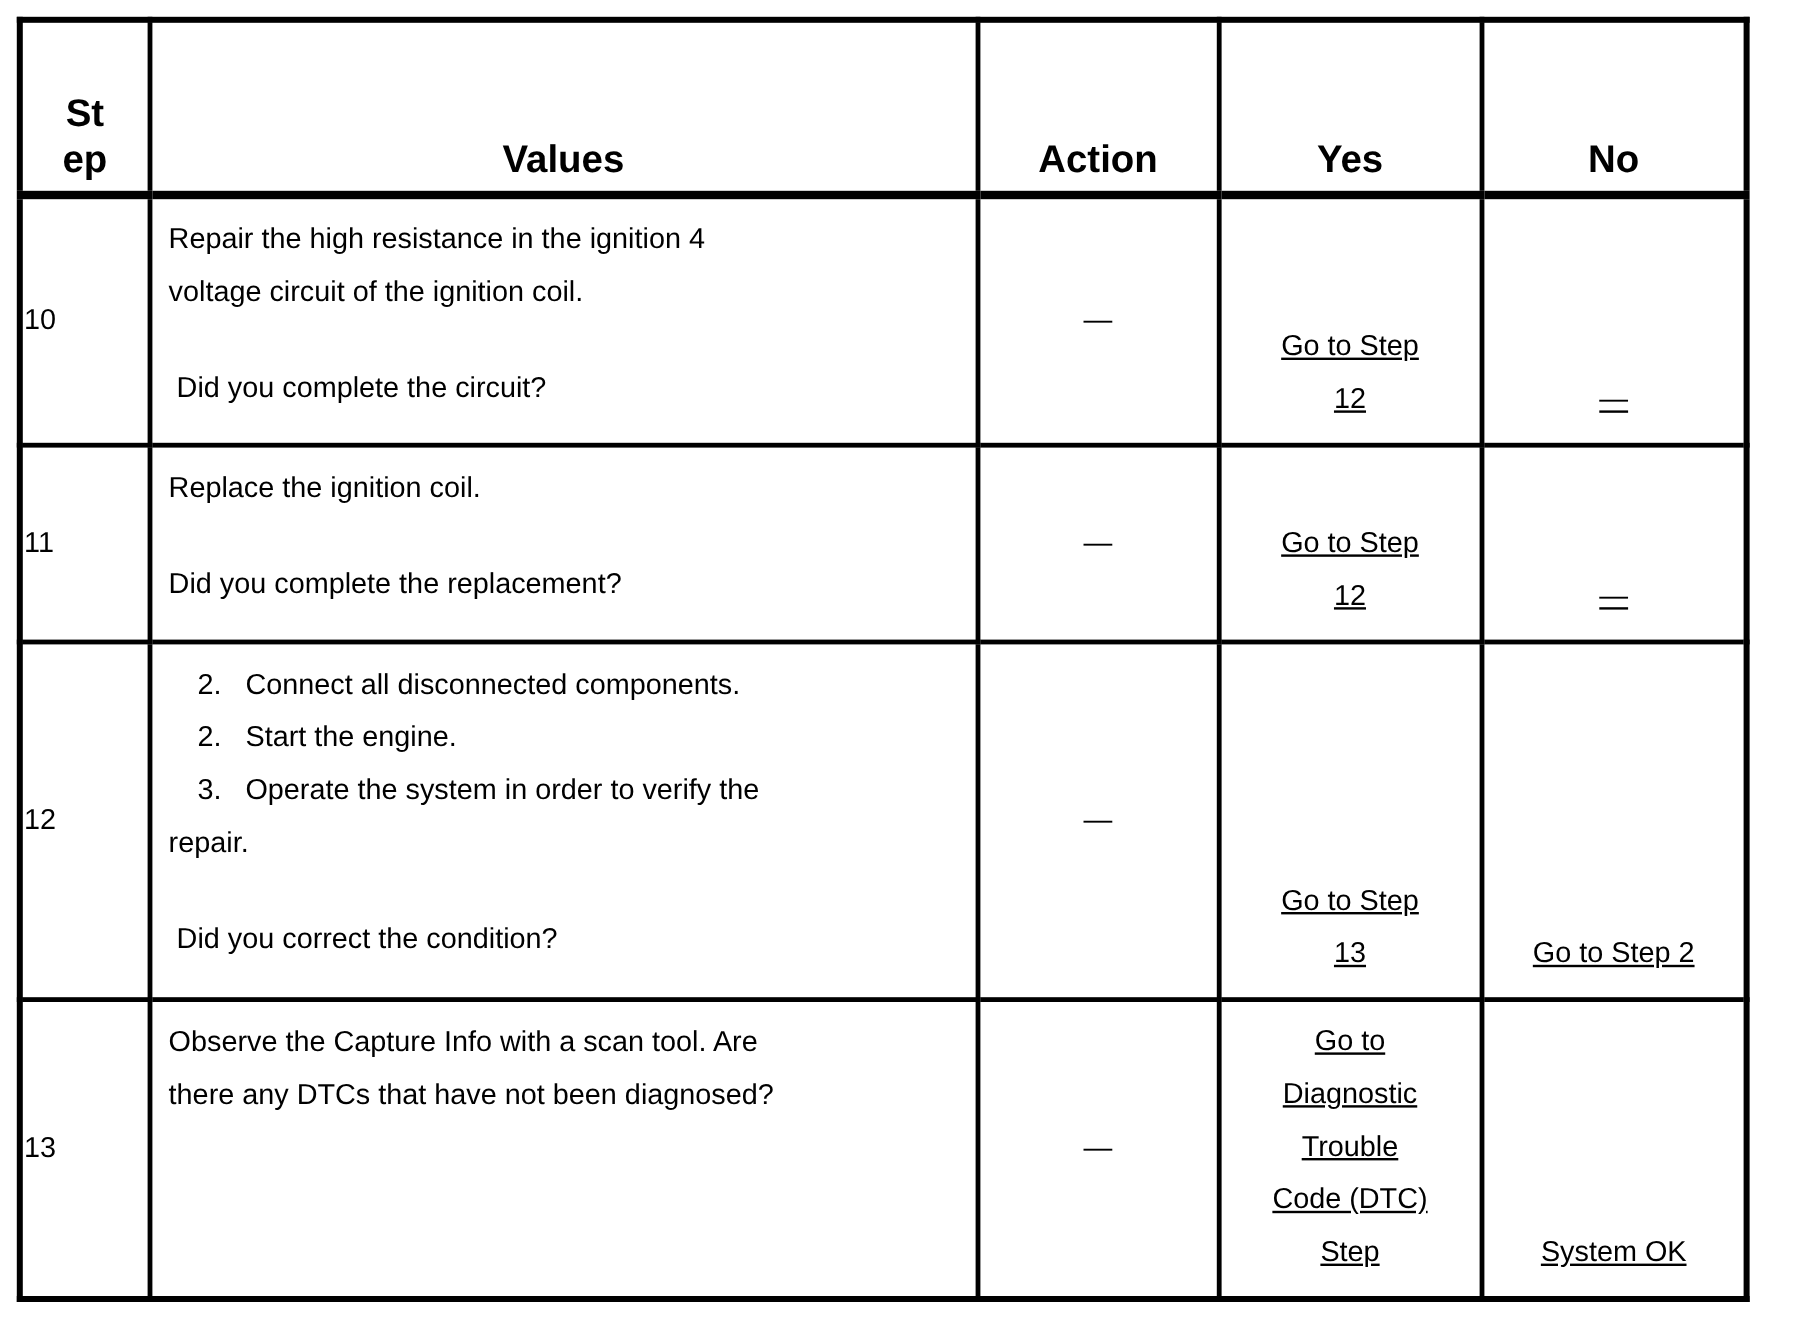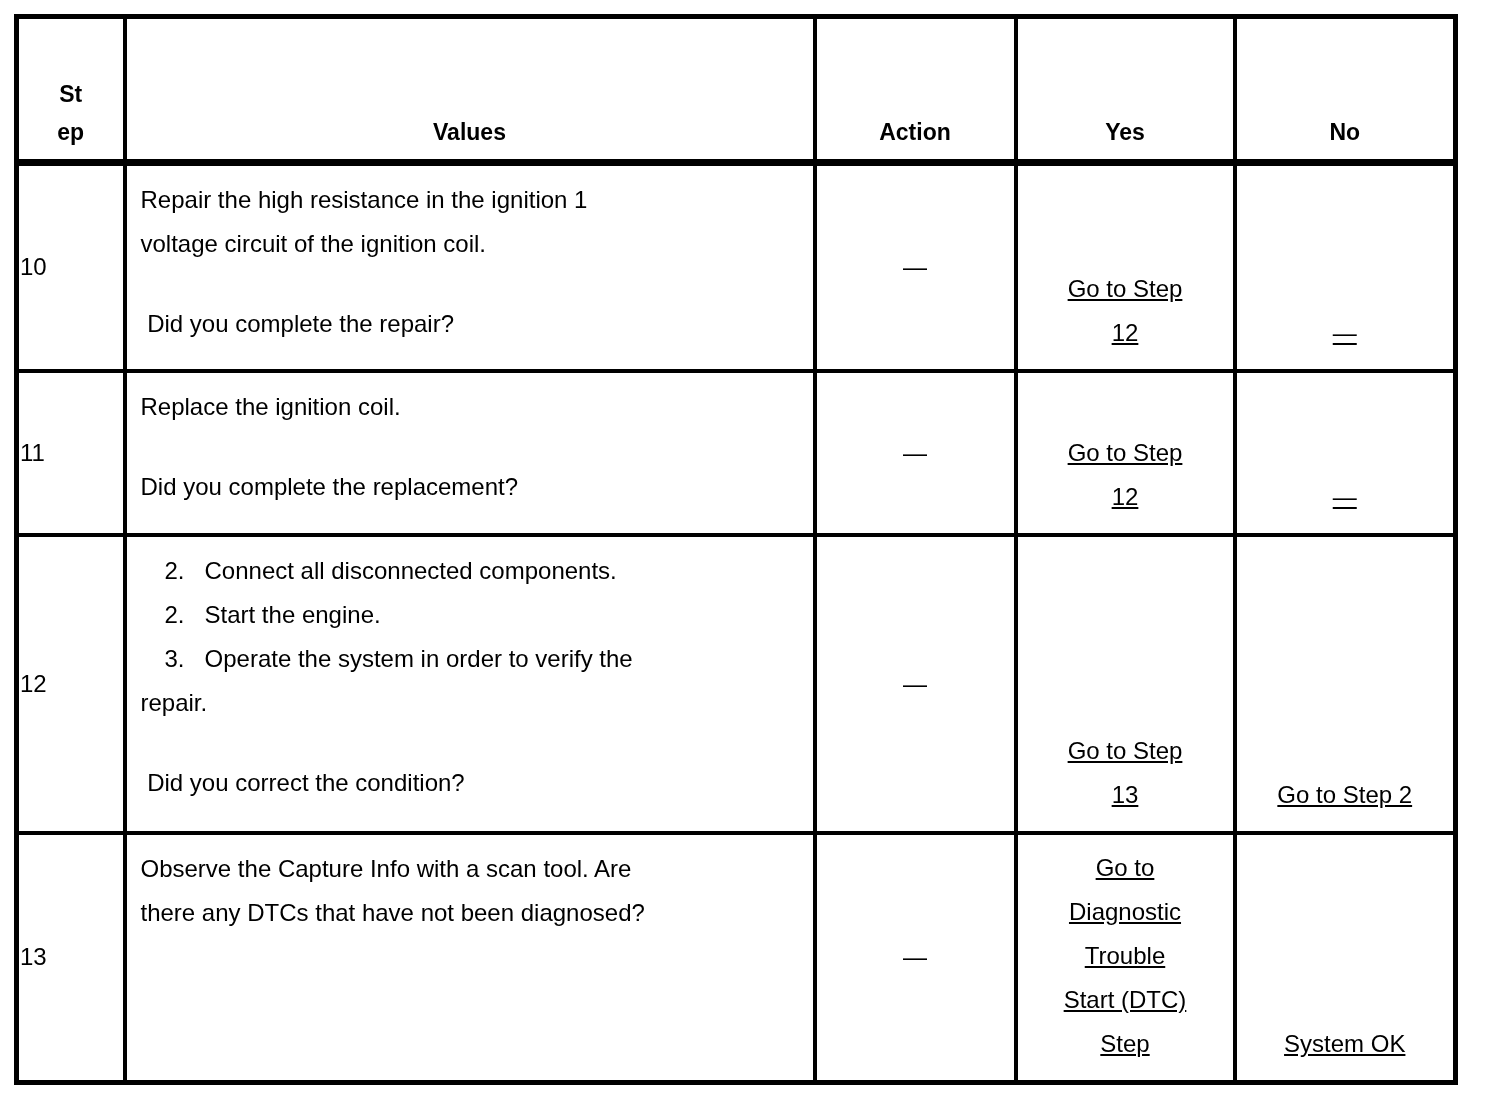--- a/index.html
+++ b/index.html
@@ -25,21 +25,21 @@
   .diagnostic-table td {
     border: 4px solid #000000;
     overflow: hidden;
   }
   .diagnostic-table thead tr { height: 146px; }
   .diagnostic-table thead th {
     border-bottom: 7px solid #000000;
     vertical-align: bottom;
     text-align: center;
     font-weight: bold;
-    font-size: 23px;
+    font-size: 32px;
     line-height: 38px;
     padding: 0 4px 8px 4px;
   }
   .diagnostic-table tbody tr:nth-child(1) { height: 208px; }
   .diagnostic-table tbody tr:nth-child(2) { height: 164px; }
   .diagnostic-table tbody tr:nth-child(3) { height: 298px; }
   .diagnostic-table tbody tr:nth-child(4) { height: 250px; }
   .diagnostic-table td { font-size: 24px; }
 
   td.col-step {
@@ -91,24 +91,24 @@
       <th>Values</th>
       <th>Action</th>
       <th>Yes</th>
       <th>No</th>
     </tr>
   </thead>
   <tbody>
       <tr>
         <td class="col-step">10</td>
         <td class="col-action">
-          <div class="line">Repair the high resistance in the ignition 1</div>
+          <div class="line">Repair the high resistance in the ignition 4</div>
           <div class="line">voltage circuit of the ignition coil.</div>
           <div class="blank"></div>
-          <div class="line"> Did you complete the repair?</div>
+          <div class="line"> Did you complete the circuit?</div>
         </td>
         <td class="col-values">—</td>
         <td class="col-yes">
           <div class="line">Go to Step</div>
           <div class="line">12</div>
         </td>
         <td class="col-no">
           <div class="line">—</div>
         </td>
       </tr>
@@ -151,21 +151,21 @@
         <td class="col-step">13</td>
         <td class="col-action">
           <div class="line">Observe the Capture Info with a scan tool. Are</div>
           <div class="line">there any DTCs that have not been diagnosed?</div>
         </td>
         <td class="col-values">—</td>
         <td class="col-yes">
           <div class="line">Go to</div>
           <div class="line">Diagnostic</div>
           <div class="line">Trouble</div>
-          <div class="line">Start (DTC)</div>
+          <div class="line">Code (DTC)</div>
           <div class="line">Step</div>
         </td>
         <td class="col-no">
           <div class="line">System OK</div>
         </td>
       </tr>
     </tbody>
 </table>
 
 </body></html>

